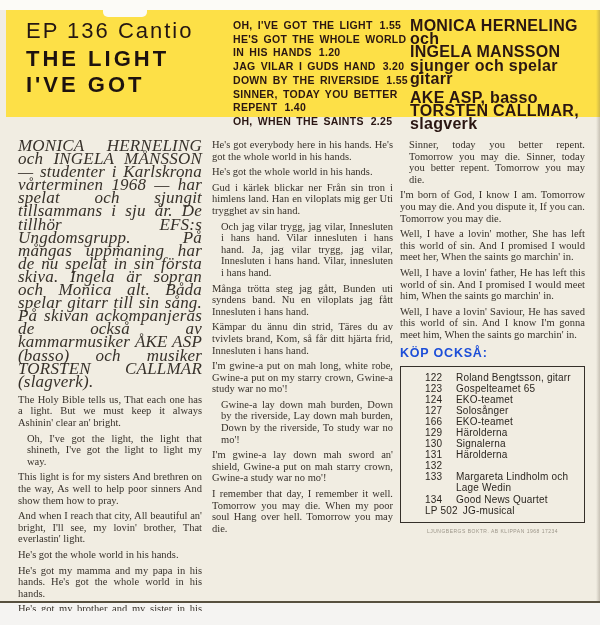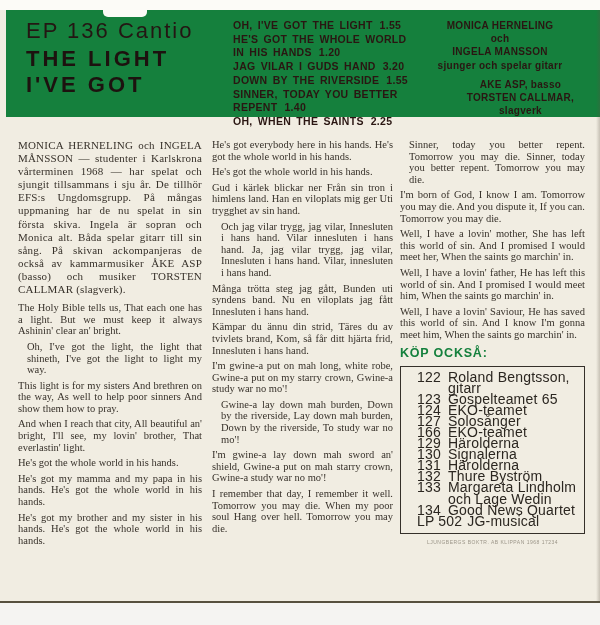--- a/index.html
+++ b/index.html
@@ -14,57 +14,57 @@
   .edge-bottom{position:absolute;top:601px;left:0;width:600px;height:2px;background:#57503f;}
   .edge-right{position:absolute;top:10px;right:0;width:4px;height:591px;background:linear-gradient(to right,rgba(90,80,65,0),rgba(90,80,65,0.28));z-index:4;}
 
   
   .band{position:absolute;top:0;left:6px;right:0;height:107px;background:#d31f3c;color:#231713;}
   .catalog{position:absolute;left:20px;top:8px;font-size:22px;letter-spacing:2px;color:#241613;}
   .album-title{position:absolute;left:20px;top:36px;font-size:22px;font-weight:700;letter-spacing:3px;line-height:26px;color:#1d120f;}
   .tracks{position:absolute;left:227px;top:9px;width:186px;font-size:10.5px;font-weight:700;line-height:12.3px;letter-spacing:0.3px;word-spacing:2px;color:#2a1612;}
   .track{margin-bottom:2px;}
   .track .tm{margin-left:7px;}
-  .credits{position:absolute;left:404px;top:9px;width:180px;font-size:10px;font-weight:700;line-height:13.2px;letter-spacing:0.3px;color:#2a1612;text-align:center;}
-  .credits .grp2{margin-top:6px;margin-left:41px;}
+  .credits{position:absolute;left:404px;top:9px;width:180px;font-size:16px;font-weight:700;line-height:13.2px;letter-spacing:0.3px;color:#2a1612;}
+  .credits .grp2{margin-top:6px;}
 
   
   .cols{position:absolute;top:117px;left:0;right:0;height:484px;overflow:hidden;}
   .col{position:absolute;top:12px;color:#37312a;}
   .col-left{left:18px;width:184px;}
   .col-mid{left:212px;width:181px;}
   .col-right{left:400px;width:185px;}
   .col p{
     font-family:"Liberation Serif","DejaVu Serif",serif;
     font-size:10.5px;line-height:11.6px;margin:0 0 4px 0;
     text-align:justify;
   }
   .col p.indent{padding-left:9px;}
-  .col p.intro{font-size:11px;line-height:13.1px;letter-spacing:0.2px;margin-bottom:6px;}
+  .col p.intro{font-style:italic;font-size:17px;line-height:13.1px;letter-spacing:0.2px;margin-bottom:6px;}
 
-  .kop-head{font-family:"Liberation Sans",sans-serif;font-weight:700;font-size:12.5px;letter-spacing:0.8px;margin:5px 0 6px 0;color:#15803d;}
+  .kop-head{font-family:"Liberation Sans",sans-serif;font-weight:700;font-size:12.5px;letter-spacing:0.8px;margin:5px 0 6px 0;color:#1d4ed8;}
   .kop-box{
-    border:1.5px solid #35302a;padding:5px 5px 6px 16px;
-    font-family:"Liberation Sans",sans-serif;font-size:14px;line-height:11.1px;
+    border:1.5px solid #35302a;padding:5px 5px 6px 24px;
+    font-family:"Liberation Sans",sans-serif;font-size:10px;line-height:11.1px;
     color:#2b2620;letter-spacing:0.2px;
   }
   .kop-row{display:flex;}
   .kop-row .num{min-width:26px;margin-right:5px;white-space:nowrap;}
   .kop-row .nm{flex:1;}
   .printer{
     margin-top:5px;text-align:center;
     font-size:5px;letter-spacing:0.5px;color:#9b9588;
     font-family:"Liberation Sans",sans-serif;
   }
 </style>
 </head>
 <body>
 
 <div class="sleeve">
-  <div class="band" style="background: #15803d;">
+  <div class="band" style="background: #fde047;">
     <div class="catalog">EP 136 Cantio</div>
     <div class="album-title">
       <div>THE LIGHT</div>
       <div>I'VE GOT</div>
     </div>
     <div class="tracks" id="track-list">
         <div class="track"><span>OH, I'VE GOT THE LIGHT</span><span class="tm">1.55</span></div>
         <div class="track"><span>HE'S GOT THE WHOLE WORLD IN HIS HANDS</span><span class="tm">1.20</span></div>
         <div class="track"><span>JAG VILAR I GUDS HAND</span><span class="tm">3.20</span></div>
         <div class="track"><span>DOWN BY THE RIVERSIDE</span><span class="tm">1.55</span></div>
@@ -145,21 +145,20 @@
           <div class="kop-row">
             <span class="num">130</span>
             <span class="nm">Signalerna</span>
           </div>
           <div class="kop-row">
             <span class="num">131</span>
             <span class="nm">Härolderna</span>
           </div>
           <div class="kop-row">
             <span class="num">132</span>
-            <span class="nm">Thure Byström</span>
           </div>
           <div class="kop-row">
             <span class="num">133</span>
             <span class="nm">Margareta Lindholm och Lage Wedin</span>
           </div>
           <div class="kop-row">
             <span class="num">134</span>
             <span class="nm">Good News Quartet</span>
           </div>
           <div class="kop-row">

